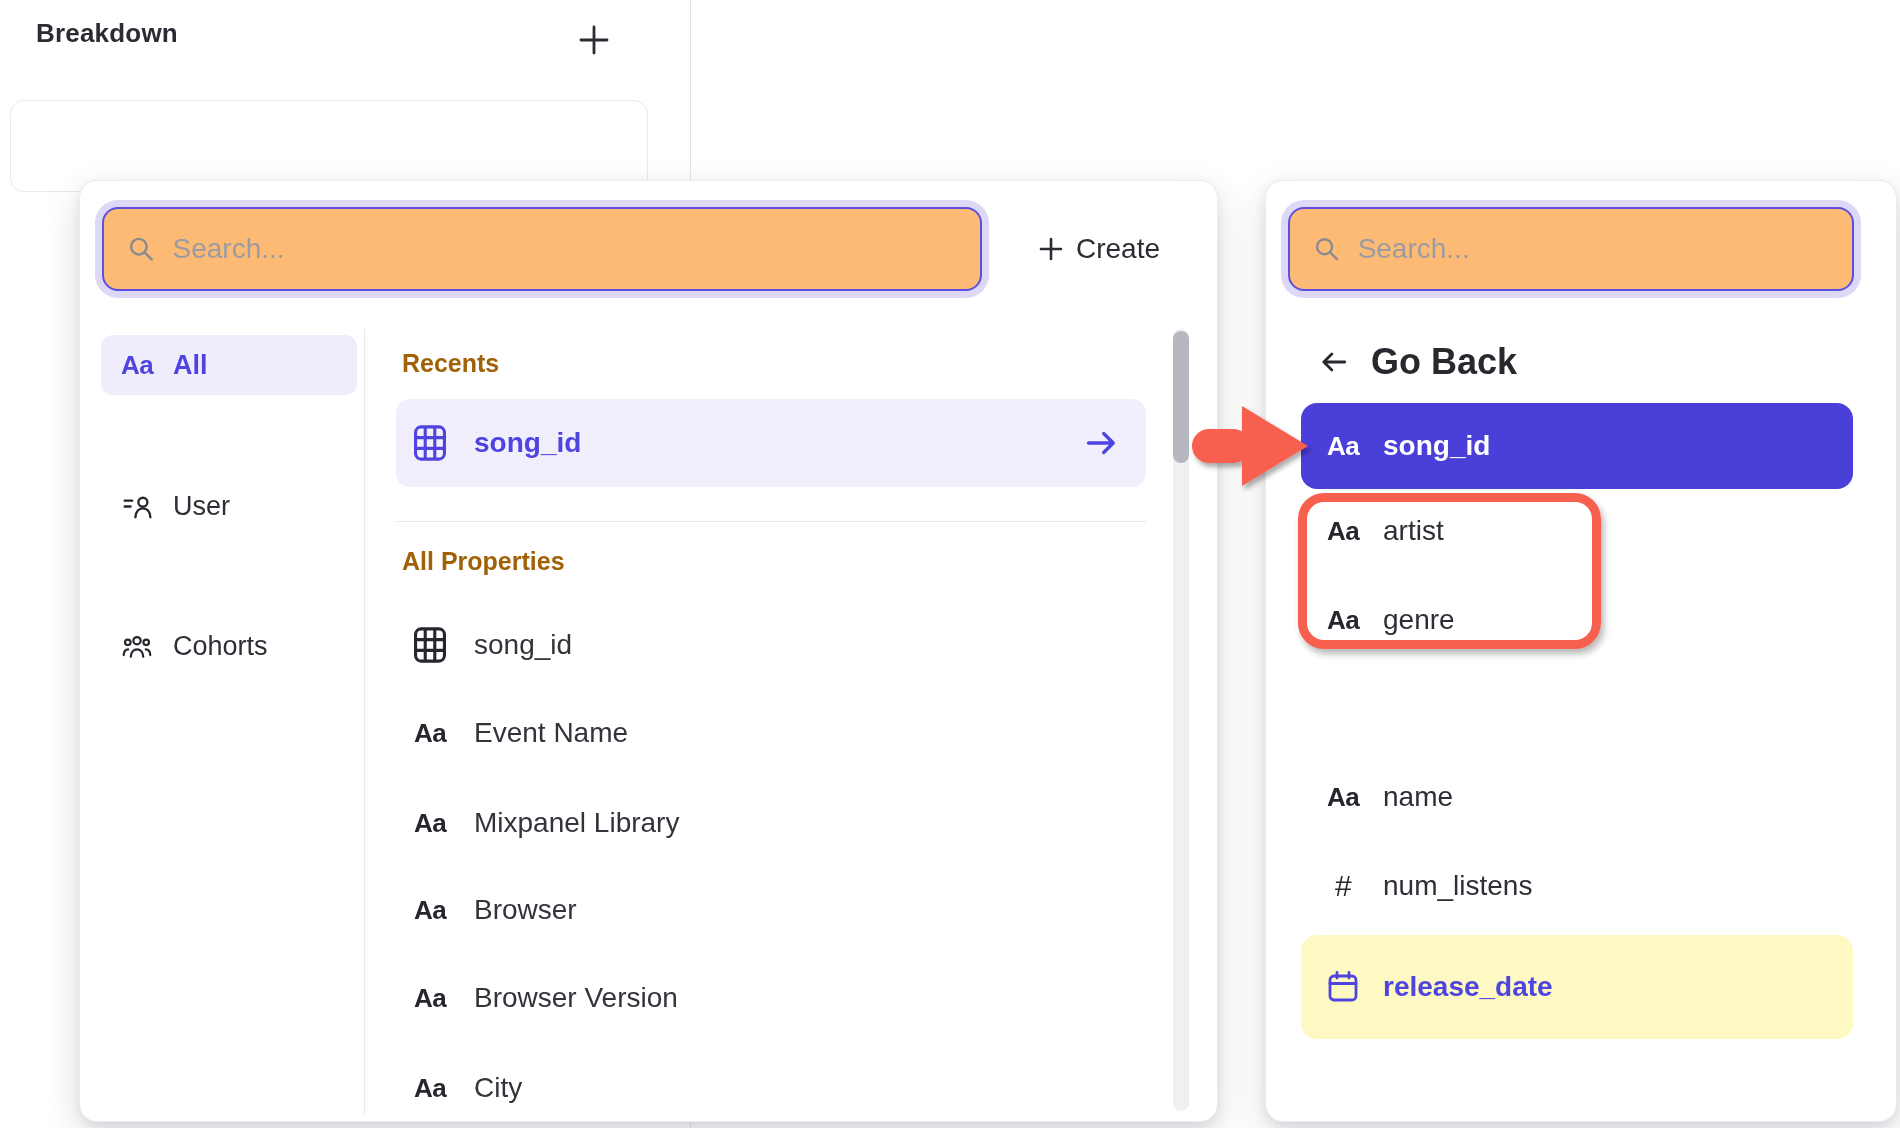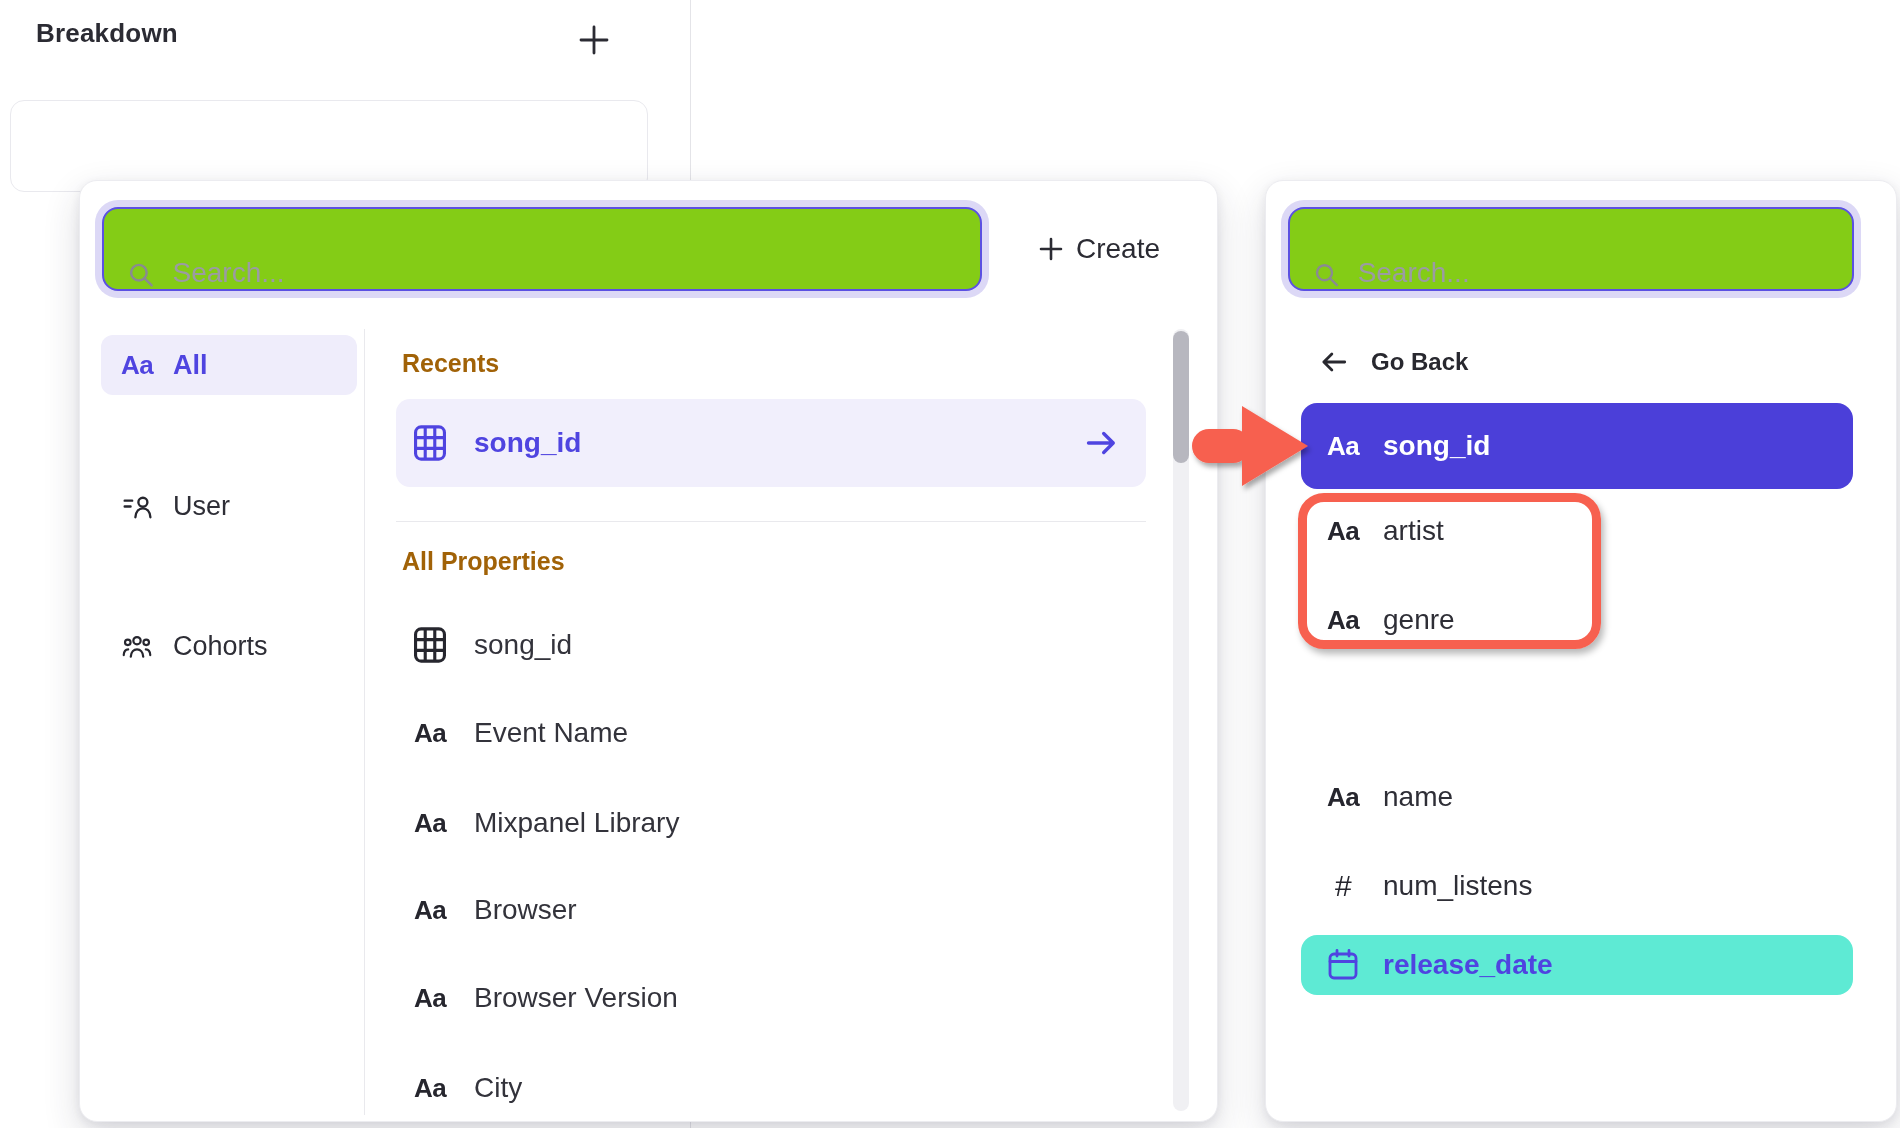--- a/index.html
+++ b/index.html
@@ -21,21 +21,21 @@
   .chip-x { left:522px; top:124px; width:38px; height:38px; display:flex; align-items:center; justify-content:center; cursor:pointer; }
   .chip-kebab { left:584px; top:122px; width:36px; height:42px; display:flex; flex-direction:column; align-items:center; justify-content:center; gap:7px; cursor:pointer; }
   .chip-kebab i { width:7px; height:7px; border-radius:50%; background:#7b7b84; }
 
   
   .panel { background:#fff; border:1px solid #ececf0; border-radius:18px;
            box-shadow:0 14px 36px rgba(40,40,60,.16), 0 3px 10px rgba(40,40,60,.08); z-index:2; }
   .panel-left  { left:79px;   top:180px; width:1139px; height:942px; }
   .panel-right { left:1265px; top:180px; width:632px;  height:942px; }
 
-  .search-box { display:flex; align-items:flex-end; gap:18px; background:#84cc16; border:2px solid #5b50e2;
+  .search-box { display:flex; align-items:center; gap:18px; background:#fdba74; border:2px solid #5b50e2;
                 border-radius:16px; box-shadow:0 0 0 7px #dcd8f6; padding:0 24px; }
   .search-box input { border:none; outline:none; width:100%; font-size:28px; color:#2e2e36; font-family:inherit; background:transparent; }
   .search-box input::placeholder { color:#9b9ba3; }
 
   .create-btn { display:flex; align-items:center; gap:14px; cursor:pointer; }
   .create-btn span { font-size:28px; font-weight:500; color:#2b2b33; }
 
   
   .cat-item { left:21px; width:256px; height:60px; display:flex; align-items:center; gap:16px; padding-left:16px; border-radius:12px; cursor:pointer; }
   .cat-item .label { font-size:27px; font-weight:500; color:#2e2e36; }
@@ -54,27 +54,27 @@
   .prop-row.recent { height:88px; background:#f1effc; }
   .prop-row.recent .label { color:#4f44e0; font-weight:600; }
   .prop-row .drill { margin-left:auto; margin-right:26px; display:flex; }
   .h-divider { left:316px; width:750px; height:1px; background:#e9e9ed; }
 
   .scroll-track { left:1093px; top:148px; width:16px; height:782px; background:#f0f0f3; border-radius:9px; }
   .scroll-thumb { left:1093px; top:150px; width:16px; height:132px; background:#b7b7bf; border-radius:9px; cursor:pointer; }
 
   
   .goback { left:44px; top:156px; height:50px; display:flex; align-items:center; gap:22px; padding-left:9px; cursor:pointer; }
-  .goback .label { font-size:24px; font-weight:600; color:#28282f; }
+  .goback .label { font-size:36px; font-weight:600; color:#28282f; }
 
   .r-row { left:35px; width:552px; height:78px; display:flex; align-items:center; gap:20px; padding-left:22px; border-radius:16px; cursor:pointer; }
   .r-row .label { font-size:28px; font-weight:500; color:#2e2e36; }
   .r-row.selected { background:#4b3fd9; height:86px; }
   .r-row.selected .label, .r-row.selected .glyph { color:#ffffff; font-weight:600; }
-  .r-row.hover { background:#5eead4; height:60px;text-align:center; }
+  .r-row.hover { background:#fef9c3; height:104px;text-align:center; }
   .r-row.hover .label { color:#4f44e0; font-weight:600; }
 
   
   .anno-box { left:32px; top:312px; width:303px; height:156px; border:9px solid #f7604f; border-radius:26px;
               box-shadow:3px 5px 7px rgba(0,0,0,.28); pointer-events:none; z-index:3; }
   .anno-arrow { left:1186px; top:396px; width:132px; height:100px; z-index:4; pointer-events:none; }
 
   svg { display:block; }
 </style>
 </head>

